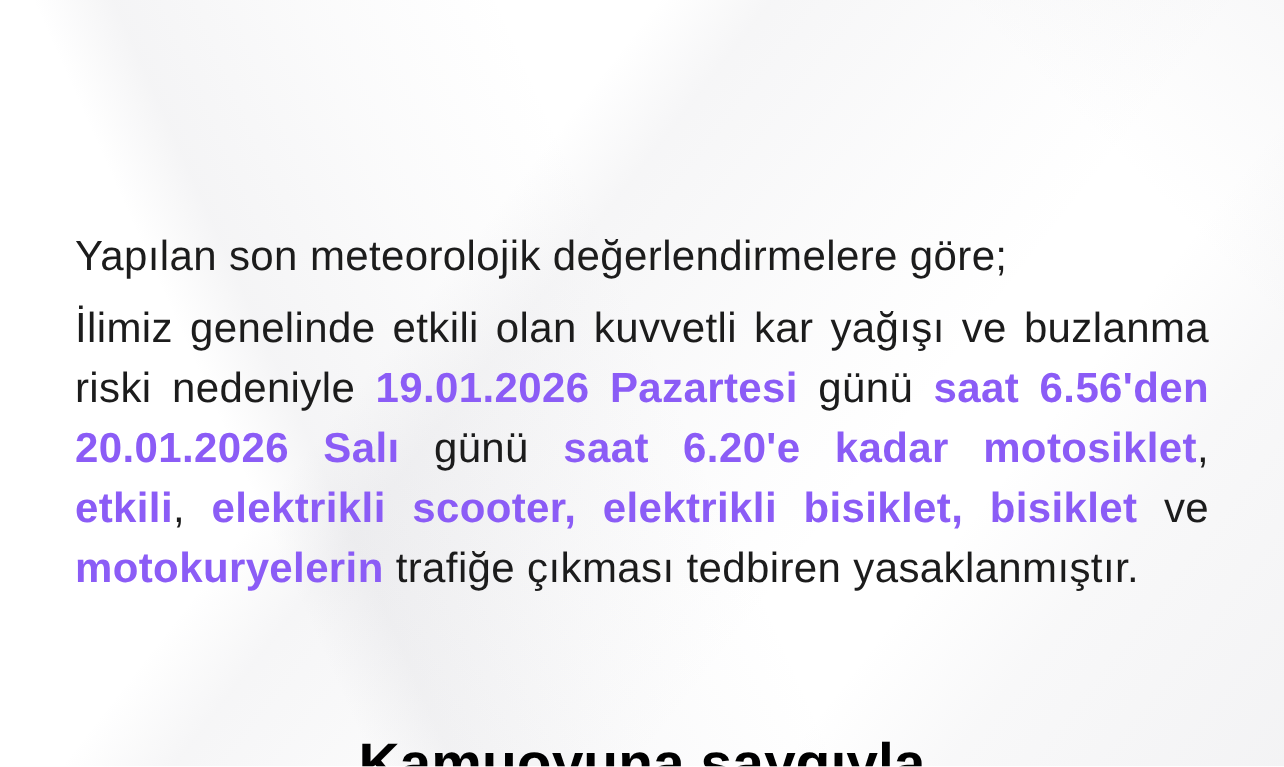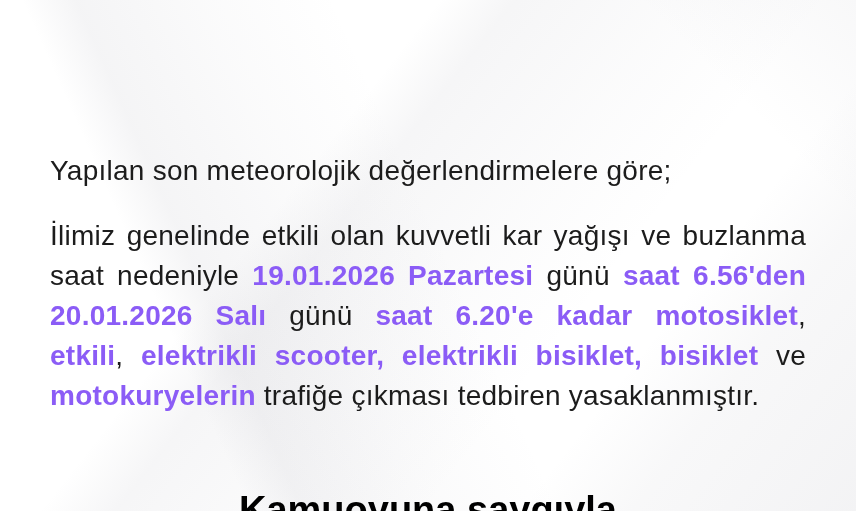--- a/index.html
+++ b/index.html
@@ -45,21 +45,20 @@
   }
   .body-block {
     position: absolute;
     left: 50px;
     right: 50px;
     top: 199px;
     font-size: 28px;
     line-height: 40px;
     letter-spacing: 0.25px;
     color: #1c1c1c;
-    margin-top: 17px;
   }
   .body-block .line {
     text-align: justify;
     text-align-last: justify;
   }
   .body-block .line.last {
     text-align-last: left;
   }
   .body-block b {
     color: #8b5cf6;
@@ -81,20 +80,20 @@
 </head>
 <body>
 
 <div class="canvas">
   <div class="bg-shapes"></div>
 
   <div class="intro">Yapılan son meteorolojik değerlendirmelere göre;</div>
 
   <div class="body-block" id="body-lines">
       <div class="line"><span>İlimiz genelinde etkili olan kuvvetli kar yağışı ve buzlanma</span></div>
-      <div class="line"><span>saat nedeniyle </span><b>19.01.2026 Pazartesi</b><span> günü </span><b>saat 6.56'den</b></div>
+      <div class="line"><span>riski nedeniyle </span><b>19.01.2026 Pazartesi</b><span> günü </span><b>saat 6.56'den</b></div>
       <div class="line"><b>20.01.2026 Salı</b><span> günü </span><b>saat 6.20'e kadar motosiklet</b><span>,</span></div>
       <div class="line"><b>etkili</b><span>, </span><b>elektrikli scooter, elektrikli bisiklet, bisiklet</b><span> ve</span></div>
       <div class="line last"><b>motokuryelerin</b><span> trafiğe çıkması tedbiren yasaklanmıştır.</span></div>
     </div>
 
   <div class="footer-heading">Kamuoyuna saygıyla</div>
 </div>
 
 </body></html>

